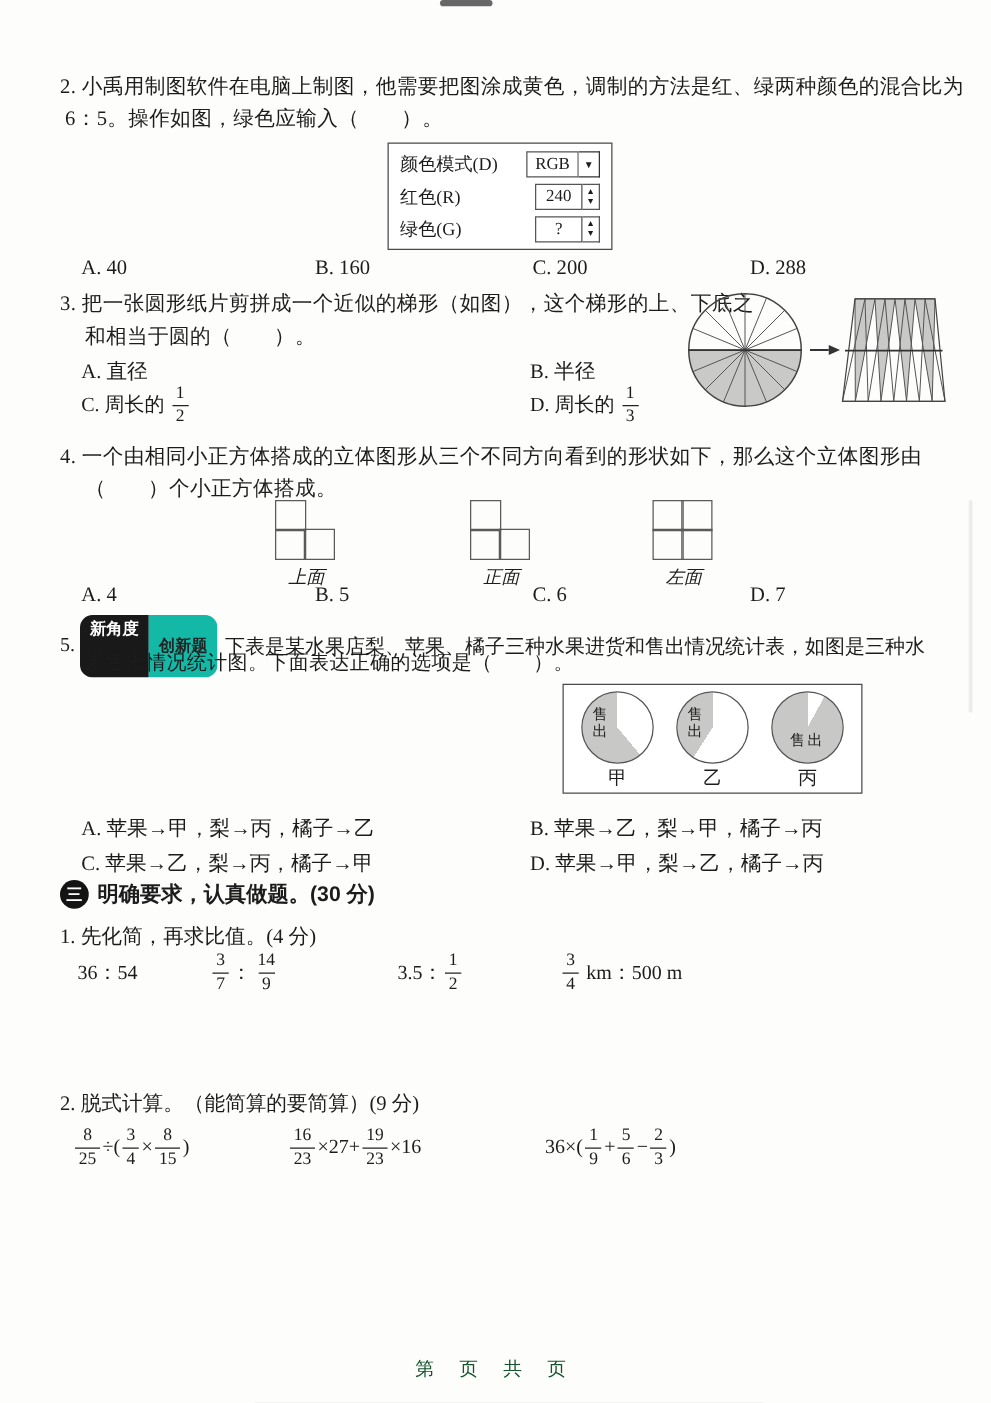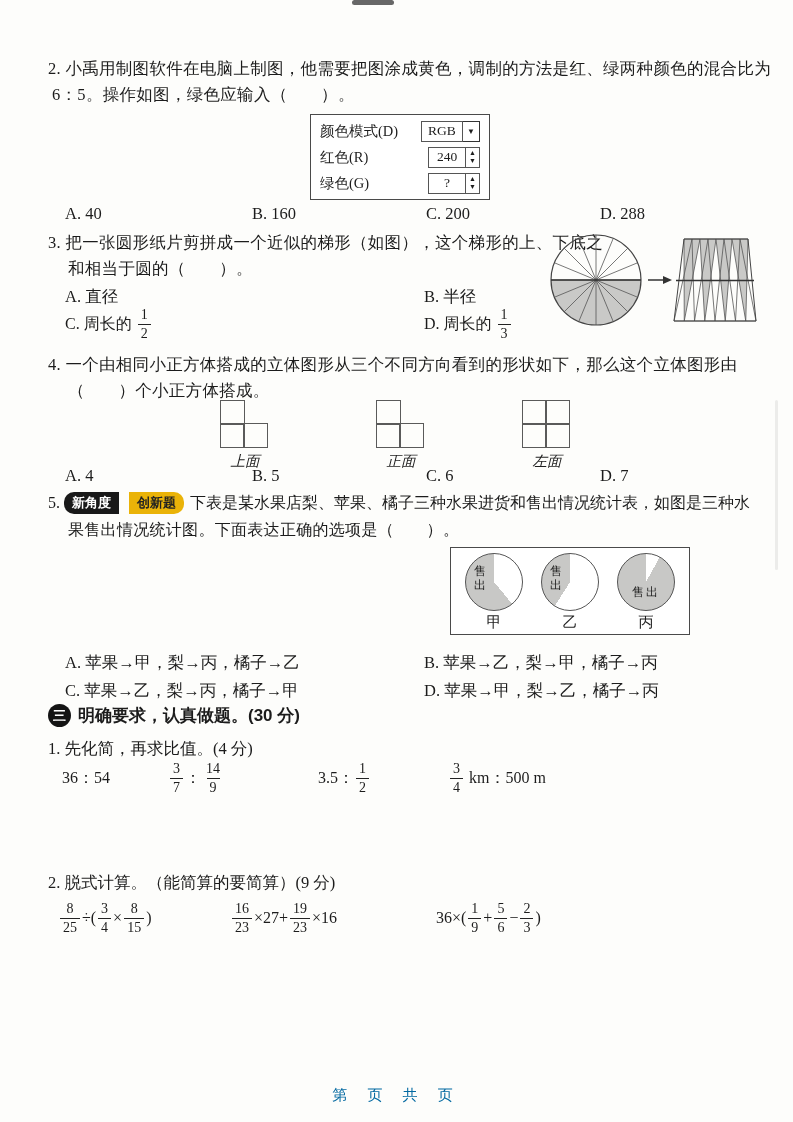--- a/index.html
+++ b/index.html
@@ -22,44 +22,44 @@
   
   .q3svg{position:absolute;left:546px;top:226px;}
   
   .view-unit{position:absolute;top:400px;width:50px;}
   .view-shape{position:relative;width:48px;height:48px;}
   .cell{position:absolute;width:23px;height:23px;border:1px solid #5a5a5a;background:transparent;}
   .view-label{margin-top:4px;text-align:center;font-size:14.5px;font-style:italic;}
   
   .q5line1{position:absolute;left:48px;top:492px;display:flex;align-items:center;white-space:nowrap;font-size:16px;}
   .badges{display:inline-flex;margin:0 6px 0 4px;border-radius:10px;overflow:hidden;
-          font-family:Liberation Mono, monospace;font-size:13px;font-weight:bold;gap:10px;}
+          font-family:Liberation Mono, monospace;font-size:13px;font-weight:bold;}
   .badge-dark{background:#191919;color:#fff;padding:2px 8px;}
-  .badge-light{background:#eab308;color:#222;padding:2px 8px;}
+  .badge-light{background:#14b8a6;color:#222;padding:16px 8px;}
   
   .ftable{position:absolute;left:100px;top:550px;border-collapse:collapse;font-size:14.5px;}
   .ftable td{border:1.2px solid #3a3a3a;text-align:center;height:23px;padding:0 4px;}
   .c1{width:90px;} .c2{width:95px;} .c3{width:95px;}
   
   .piebox{position:absolute;left:450px;top:547px;width:238px;height:86px;border:1.4px solid #4a4a4a;background:#fff;}
   .pie-unit{position:absolute;top:5px;width:58px;}
   .pie-circle{position:relative;width:56px;height:56px;border-radius:50%;border:1.2px solid #555;}
   .pie-label{position:absolute;font-size:12px;color:#1d1d1d;}
   .pie-label.v{left:8px;top:10px;width:13px;word-break:break-all;line-height:14px;}
   .pie-label.h{left:14px;top:30px;letter-spacing:2px;}
   .pie-caption{margin-top:2px;text-align:center;font-size:15px;}
   
   .sec-header{position:absolute;left:48px;top:704px;display:flex;align-items:center;
               font-family:"Liberation Sans","DejaVu Sans",sans-serif;font-weight:bold;font-size:17px;}
   .sec-icon{display:inline-flex;align-items:center;justify-content:center;width:23px;height:23px;border-radius:50%;
             background:#141414;color:#fff;font-size:13px;font-weight:bold;margin-right:7px;}
   .item-label{position:absolute;white-space:nowrap;font-size:16.5px;}
   
   .footer{position:absolute;left:0;top:1086px;width:100%;text-align:center;
-          font-family:"Liberation Sans","DejaVu Sans",sans-serif;font-size:15px;letter-spacing:8px;color:#0369a1;}
+          font-family:"Liberation Sans","DejaVu Sans",sans-serif;font-size:15px;letter-spacing:8px;color:#14532d;}
   .smudge-top{position:absolute;left:352px;top:0;width:42px;height:5px;background:#4c4c4c;border-radius:3px;opacity:.85;}
   .smudge-right{position:absolute;left:775px;top:400px;width:3px;height:170px;background:#ececea;border-radius:2px;}
 </style>
 </head>
 <body>
 
 <div class="page">
   <div class="smudge-top"></div>
   <div class="smudge-right"></div>
 

